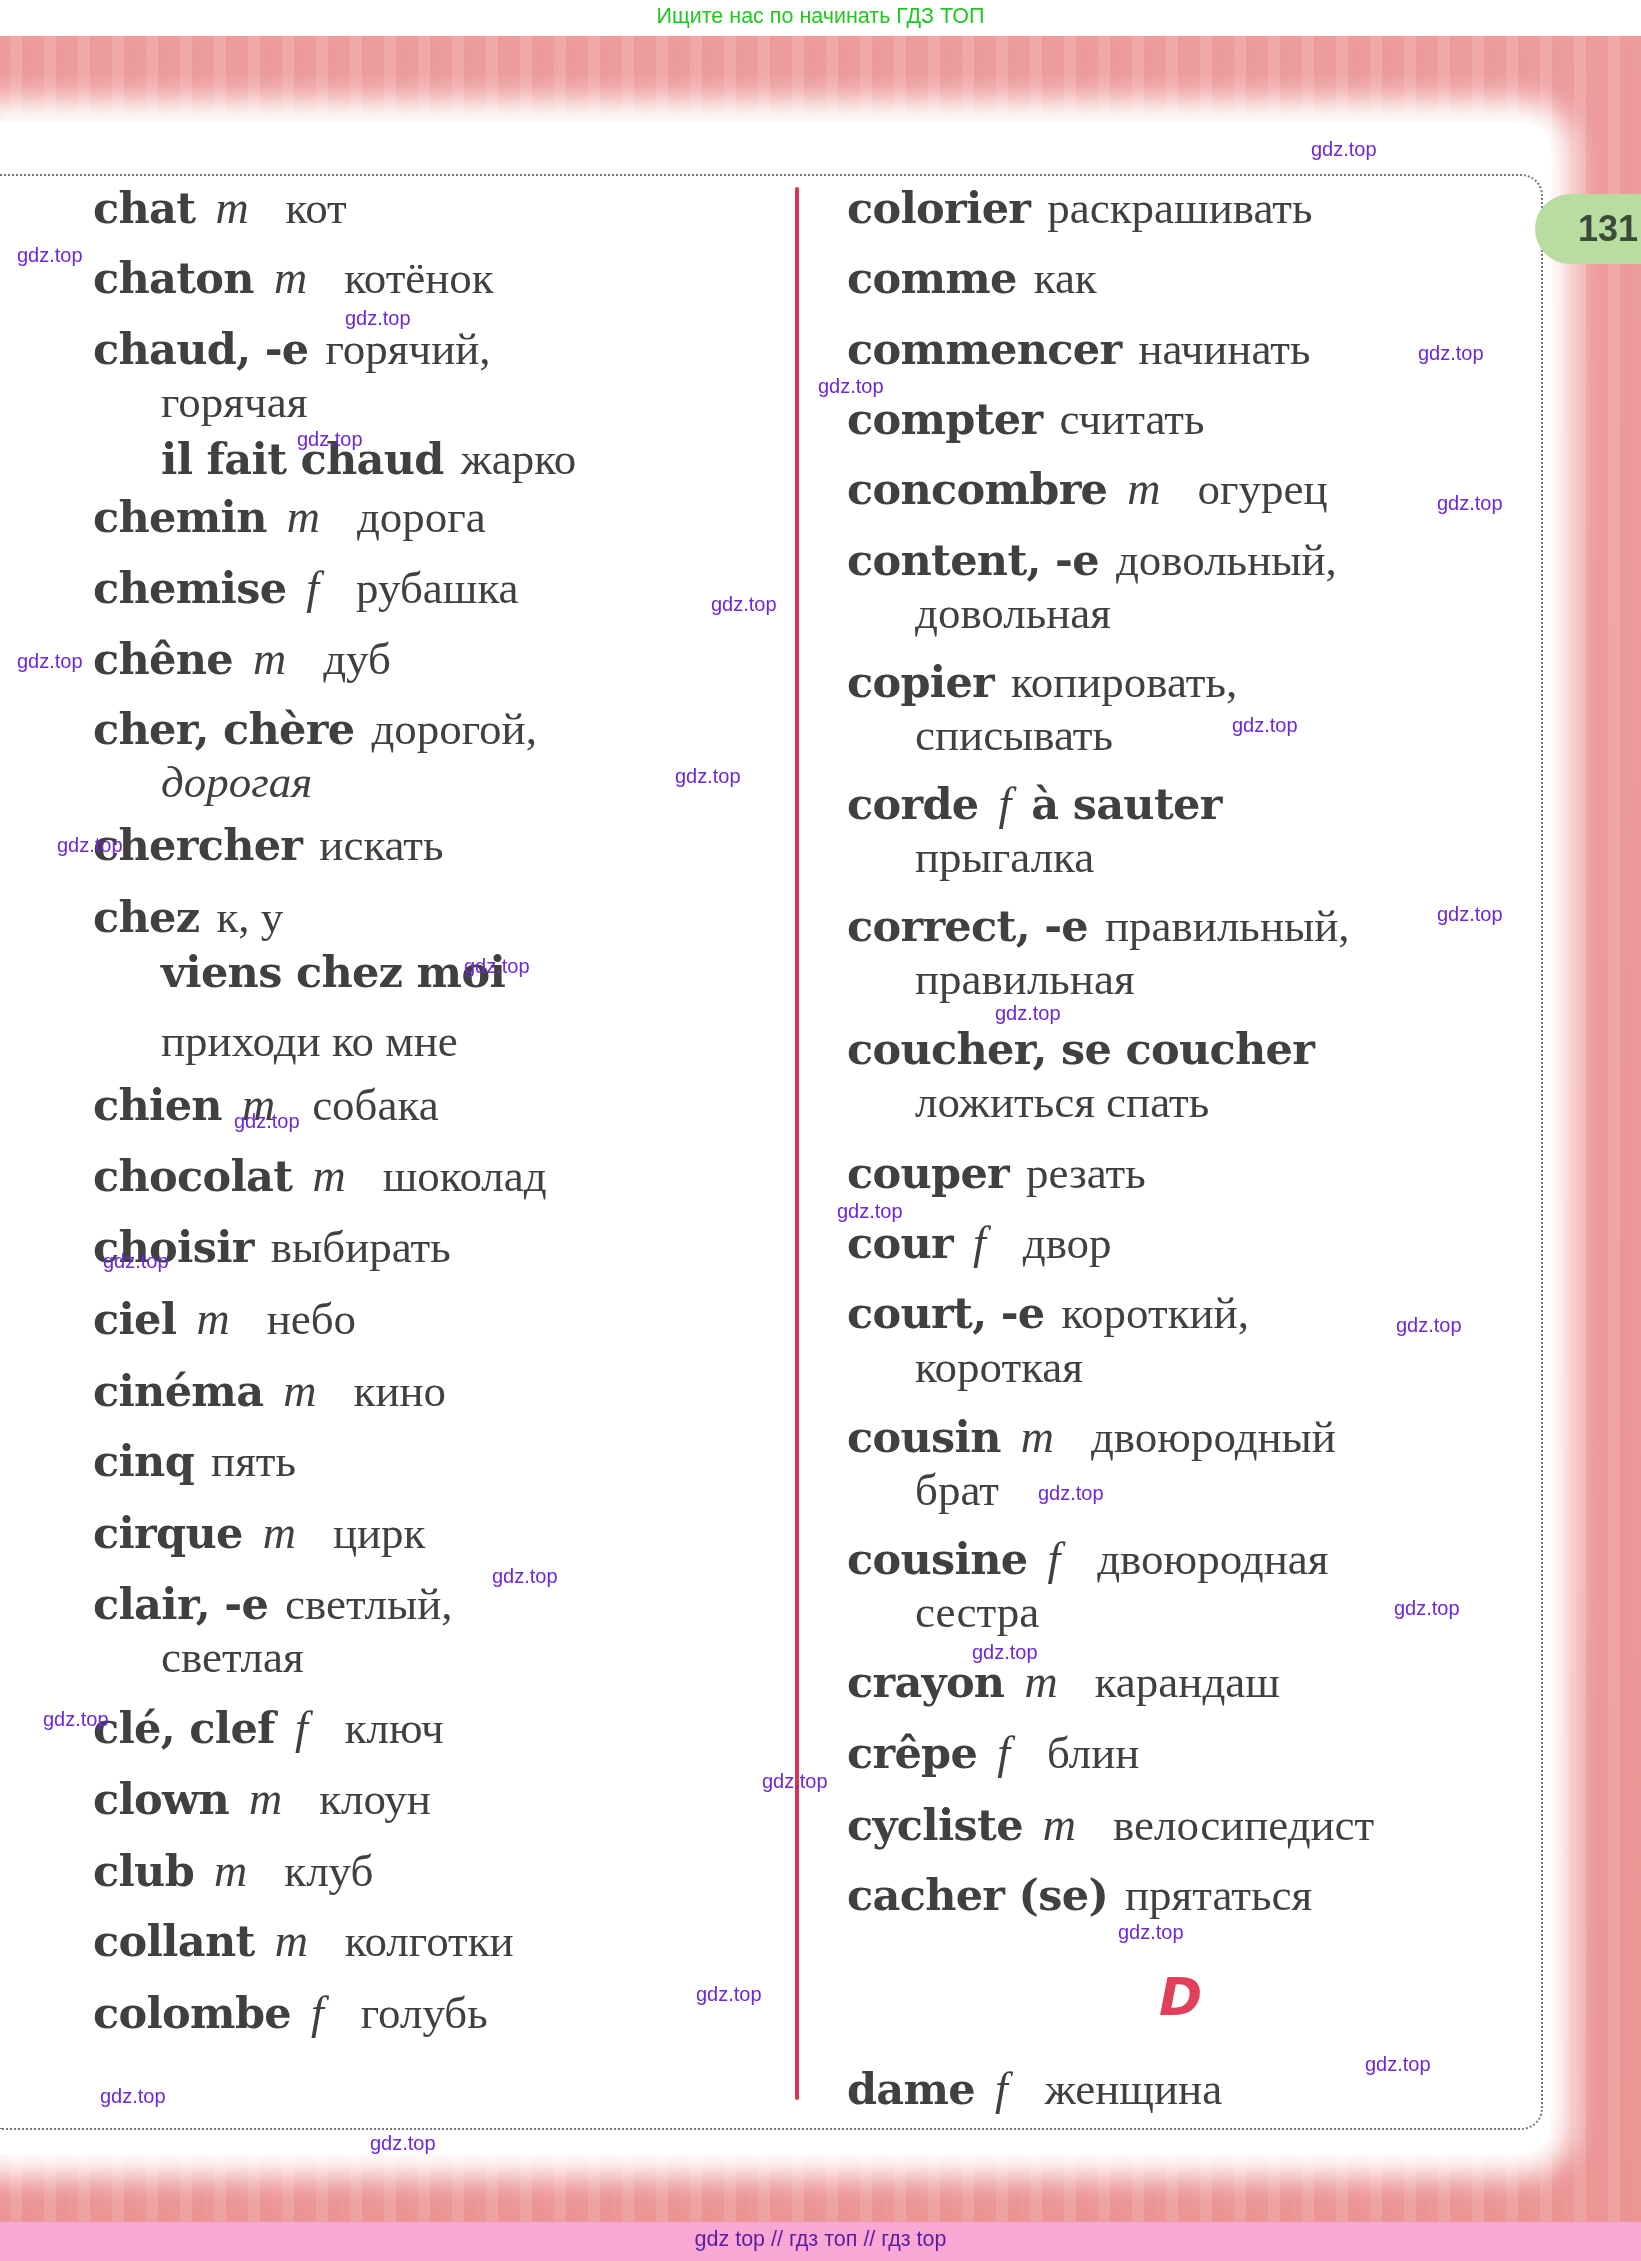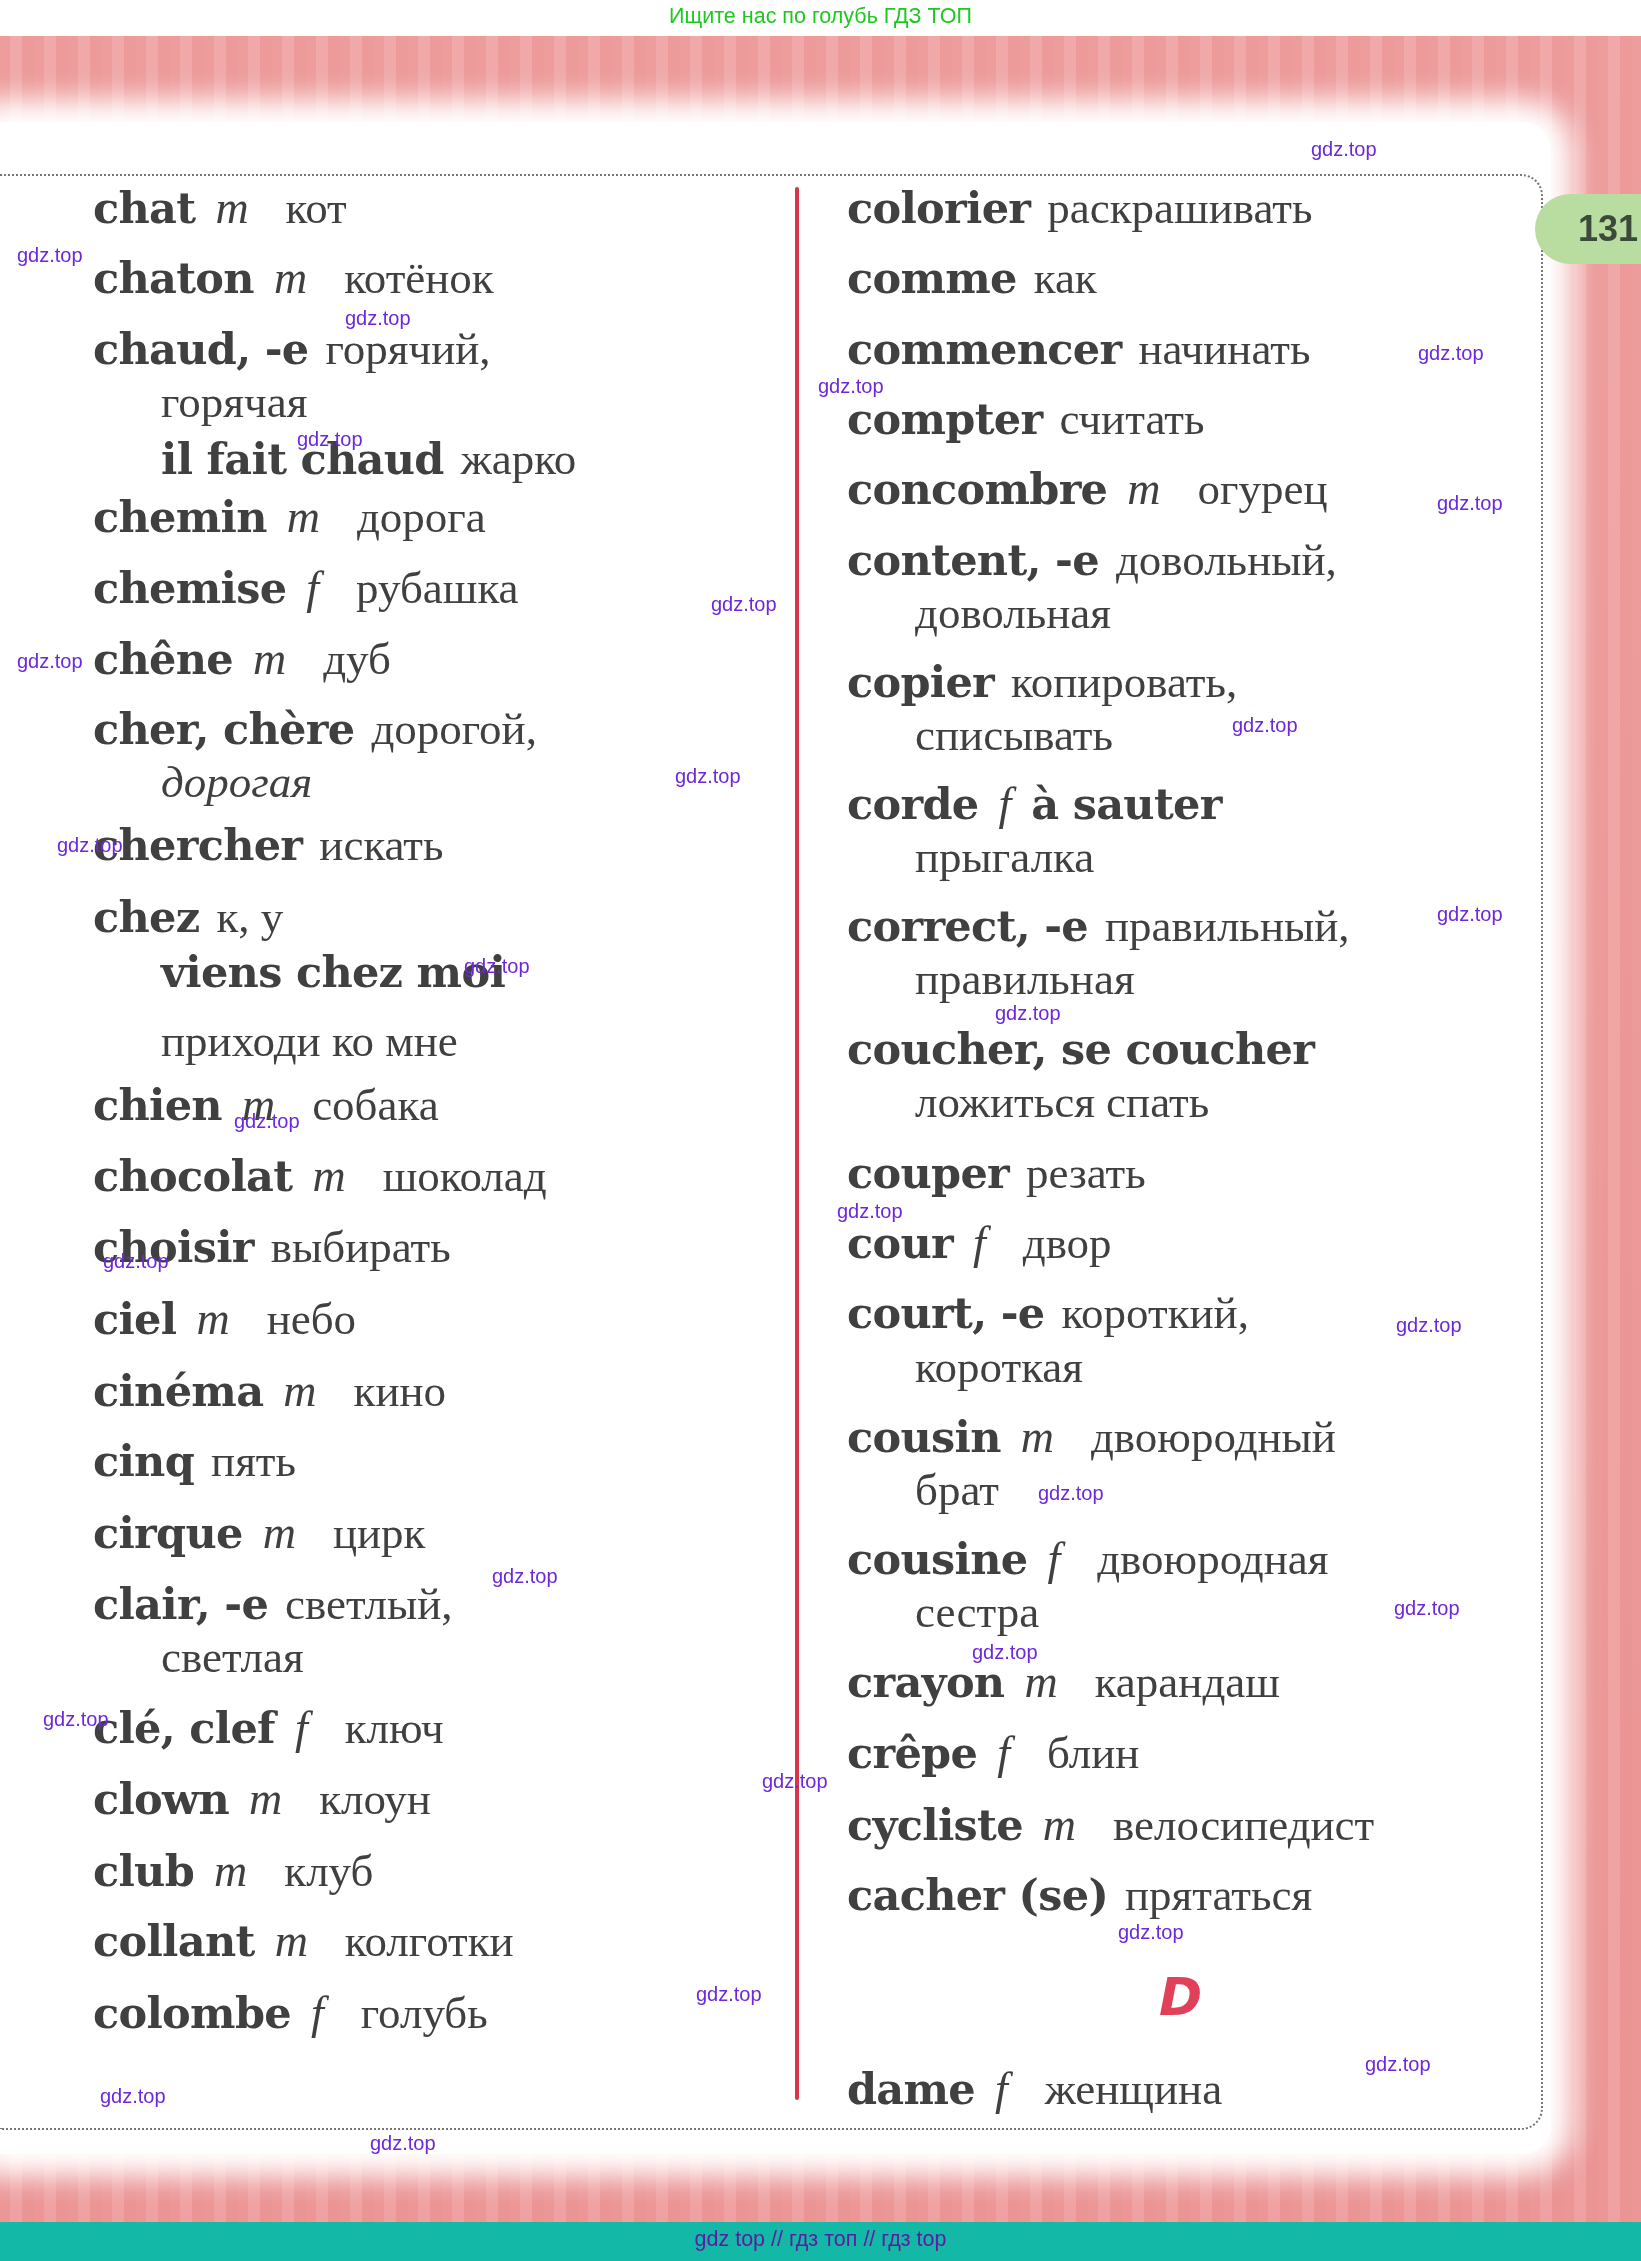--- a/index.html
+++ b/index.html
@@ -9,21 +9,21 @@
       font-family: "DejaVu Serif", serif;
     }
     .top-banner {
       position: absolute; left: 0; top: 0; width: 1641px; height: 36px;
       background: #ffffff; text-align: center;
       font-family: "Liberation Sans", sans-serif; font-size: 21.5px; line-height: 33px;
       color: #1ec81e;
     }
     .bottom-banner {
       position: absolute; left: 0; top: 2222px; width: 1641px; height: 39px;
-      background: #14b8a6; text-align: center;
+      background: #f9a8d4; text-align: center;
       font-family: "Liberation Sans", sans-serif; font-size: 21.5px; line-height: 34px;
       color: #5a1ea0;
     }
     .page-bg {
       position: absolute; left: 0; top: 36px; width: 1641px; height: 2186px;
       background:
         repeating-linear-gradient(90deg, rgba(230,120,120,0.25) 0 10px, rgba(245,170,170,0.15) 10px 22px, rgba(220,100,100,0.2) 22px 34px),
         linear-gradient(180deg, #f0a8a8 0%, #eea0a0 100%);
     }
     .page-paper {
@@ -70,21 +70,21 @@
     }
     .letter-marker {
       position: absolute; left: 1159px; top: 1967px;
       font-family: "DejaVu Sans", sans-serif; font-weight: bold; font-style: italic;
       font-size: 52px; color: #e0405a;
     }
   </style>
 </head>
 <body>
 
-<div class="top-banner">Ищите нас по голубь ГДЗ ТОП</div>
+<div class="top-banner">Ищите нас по начинать ГДЗ ТОП</div>
 <div class="page-bg"></div>
 <div class="page-paper"></div>
 <div class="dotted-frame"></div>
 <div class="page-number">131</div>
 <div class="divider"></div>
 
 <div class="column col-left" id="col-left">
     <div class="entry" style="top: 0px;"><span class="fr">chat</span><span class="gender">m</span><span class="ru">кот</span></div>
     <div class="entry" style="top: 70px;"><span class="fr">chaton</span><span class="gender">m</span><span class="ru">котёнок</span></div>
     <div class="entry" style="top: 141px;"><span class="fr">chaud,  -e</span><span class="ru">горячий,</span></div>

